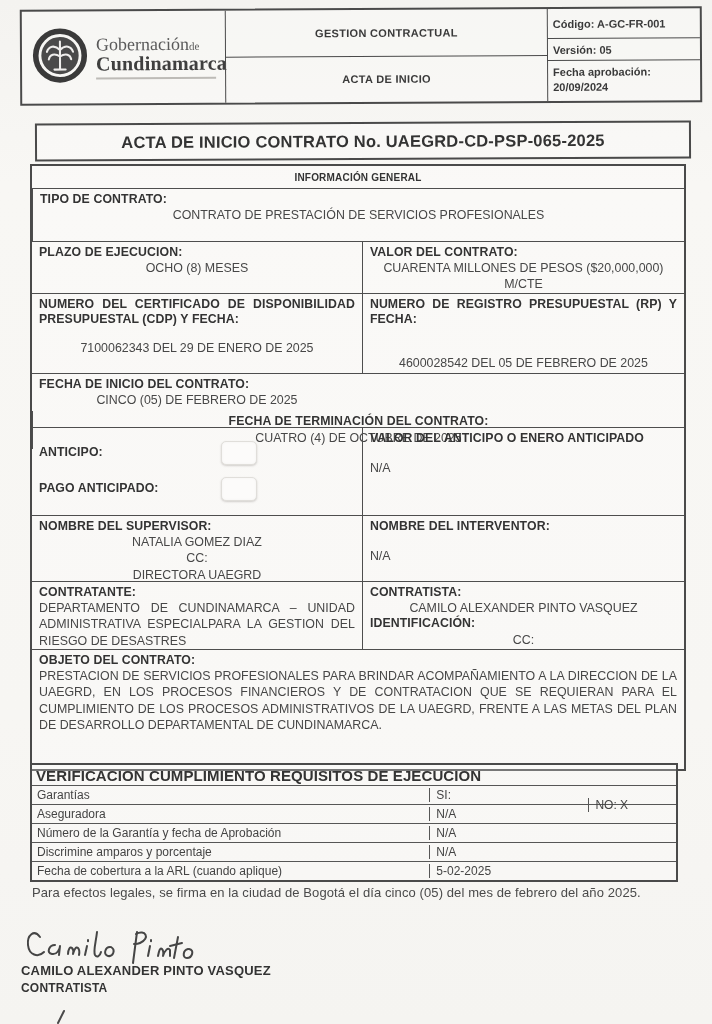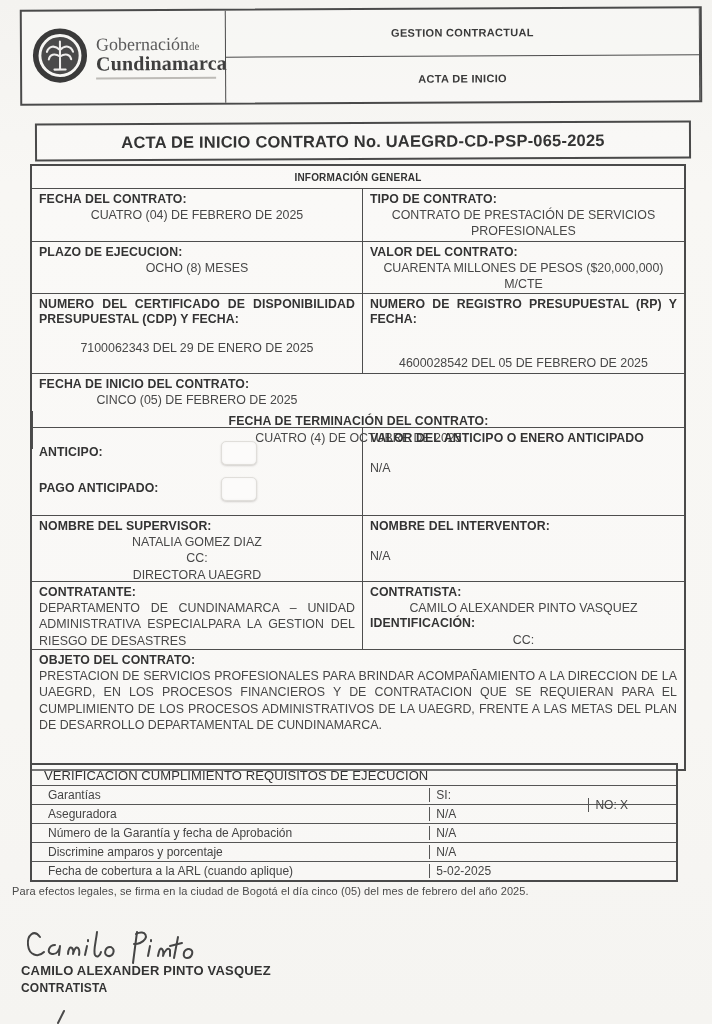--- a/index.html
+++ b/index.html
@@ -44,28 +44,28 @@
   .h-r1{height:53px;} .h-r2{height:52px;} .h-r3{height:80px;} .h-r4{height:54px;flex-direction:column;}
   .h-r5{height:88px;} .h-r6{height:66px;} .h-r7{height:68px;} .h-r8{height:120px;}
   .cdp-val{margin-top:12px;} .rp-val{margin-top:27px;text-align:center;}
   .na-gap{margin-top:14px;}
   .chkrow{display:flex;align-items:center;justify-content:space-between;width:218px;margin-top:12px;}
   .chkrow.first{margin-top:10px;}
   .checkbox{width:34px;height:22px;background:#fcfbfa;border:1px solid #e0deda;border-radius:5px;
     box-shadow:0 1px 2px rgba(90,85,80,.25), inset 0 0 3px rgba(0,0,0,.04);}
   
   .verif{left:30px;top:763px;width:648px;box-sizing:border-box;font-size:12px;color:#444;}
-  .v-hdr{height:20px;display:flex;align-items:center;padding:0 12px;font-weight:normal;font-size:13px;color:#333;letter-spacing:.1px;}
+  .v-hdr{height:20px;display:flex;align-items:center;padding:0 4px;font-weight:bold;font-size:15px;color:#333;letter-spacing:.1px;}
   .vrow{display:flex;border-top:1.4px solid #565656;height:18px;align-items:center;}
-  .v-lab{width:61.7%;padding:0 16px;box-sizing:border-box;}
+  .v-lab{width:61.7%;padding:0 5px;box-sizing:border-box;}
   .v-val{flex:1;border-left:1.4px solid #565656;padding:0 6px;box-sizing:border-box;}
   .v-si{width:24.7%;border-left:1.4px solid #565656;padding:0 6px;box-sizing:border-box;}
   .v-no{flex:1;border-left:1.4px solid #565656;padding:0 6px;box-sizing:border-box;margin-top:19px;}
   
-  .legal{left:12px;top:884px;width:628px;font-size:11px;color:#4a4a4a;line-height:1.42;letter-spacing:.1px;}
+  .legal{left:32px;top:884px;width:628px;font-size:13px;color:#4a4a4a;line-height:1.42;letter-spacing:.1px;}
   .sig-name{left:21px;top:963px;font-size:13px;font-weight:bold;color:#333;letter-spacing:.2px;}
   .sig-role{left:21px;top:981px;font-size:12px;font-weight:bold;color:#333;letter-spacing:.2px;}
   .sig-svg{left:24px;top:925px;}
   .mark-svg{left:54px;top:1008px;}
 </style>
 </head>
 <body>
 
 <div class="page">
 
@@ -81,32 +81,36 @@
       <div class="logo-txt">
         <div class="logo-l1"><span>Gobernación</span><span class="de">de</span></div>
         <div class="logo-l2">Cundinamarca</div>
         <div class="logo-rule"></div>
       </div>
     </div>
     <div class="hdr-mid">
       <div>GESTION CONTRACTUAL</div>
       <div>ACTA DE INICIO</div>
     </div>
+    <div class="hdr-right">
+      <div>Código: A-GC-FR-001</div>
+      <div>Versión: 05</div>
+      <div>
+        <span>Fecha aprobación:</span><br>
+        <span>20/09/2024</span>
+      </div>
+    </div>
   </div>
 
   <div class="abs title-box bordered">ACTA DE INICIO CONTRATO No. UAEGRD-CD-PSP-065-2025</div>
 
   <div class="abs info bordered">
     <div class="info-hdr">INFORMACIÓN GENERAL</div>
 
     <div class="irow h-r1">
-      <div class="cl">
-        <div class="lab">FECHA DEL CONTRATO:</div>
-        <div class="val vc">CUATRO (04) DE FEBRERO DE 2025</div>
-      </div>
       <div class="cr">
         <div class="lab">TIPO DE CONTRATO:</div>
         <div class="val vc">CONTRATO DE PRESTACIÓN DE SERVICIOS PROFESIONALES</div>
       </div>
     </div>
 
     <div class="irow h-r2">
       <div class="cl">
         <div class="lab">PLAZO DE EJECUCION:</div>
         <div class="val vc">OCHO (8) MESES</div>

